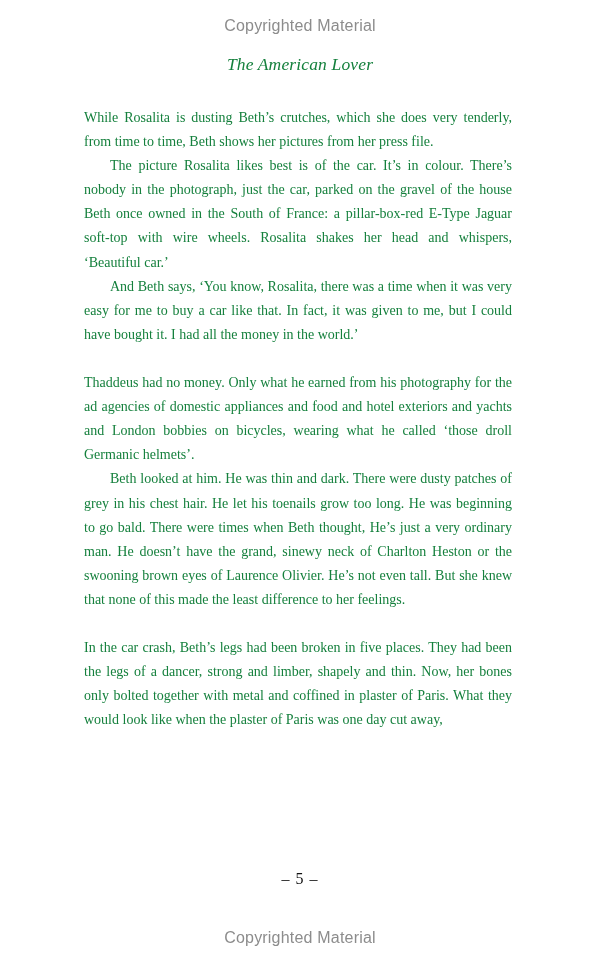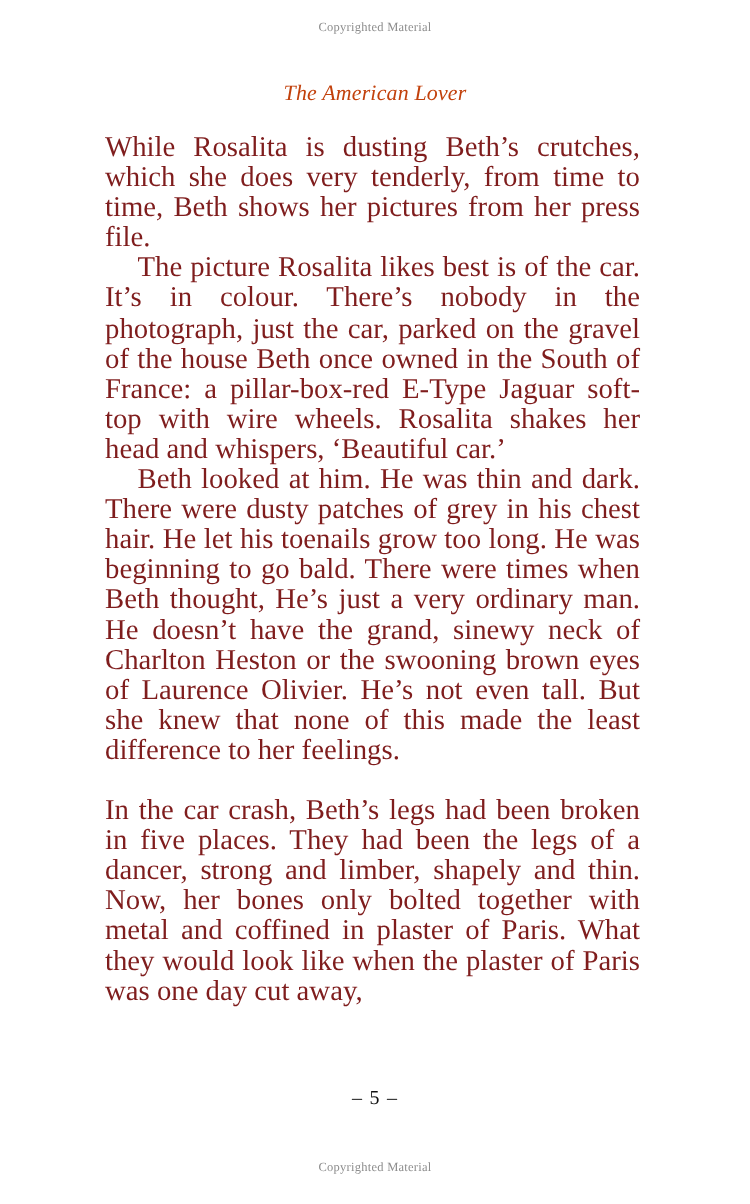--- a/index.html
+++ b/index.html
@@ -22,57 +22,57 @@
     position: relative;
     background: #ffffff;
   }
 
   
   .watermark {
     position: absolute;
     left: 0;
     width: 600px;
     text-align: center;
-    font-family: Liberation Serif, serif;
-    font-size: 10px;
+    font-family: Liberation Sans, sans-serif;
+    font-size: 16px;
     letter-spacing: 0.2px;
     color: #8c8c8c;
     user-select: none;
   }
   .watermark-top { top: 17px; }
   .watermark-bottom { top: 929px; }
 
   
   .story-title {
     position: absolute;
     left: 0;
-    top: 64px;
+    top: 54px;
     width: 600px;
     text-align: center;
     font-style: italic;
     font-size: 17.5px;
     letter-spacing: 0.15px;
-    color: #c2410c;
+    color: #15803d;
   }
 
   
   .text-column {
     position: absolute;
     left: 84px;
     top: 106px;
     width: 428px;
   }
 
   .para {
     margin: 0;
-    font-size: 23px;
+    font-size: 14px;
     line-height: 24.1px;
     text-align: justify;
     text-justify: inter-word;
-    color: #7f1d1d;
+    color: #15803d;
     hyphens: manual;
   }
   
   .para.indent {
     text-indent: 26px;
   }
   
   .para.section-start {
     margin-top: 24.1px;
     text-indent: 0;
@@ -95,20 +95,22 @@
 
 <div class="page">
 
   <div class="watermark watermark-top">Copyrighted Material</div>
 
   <div class="story-title">The American Lover</div>
 
   <div class="text-column">
     <p class="para">While Rosalita is dusting Beth’s crutches, which she does very tenderly, from time to time, Beth shows her pictures from her press file.</p>
     <p class="para indent">The picture Rosalita likes best is of the car. It’s in colour. There’s nobody in the photograph, just the car, parked on the gravel of the house Beth once owned in the South of France: a pillar-box-red E-Type Jaguar soft-top with wire wheels. Rosalita shakes her head and whispers, ‘Beautiful car.’</p>
+    <p class="para indent">And Beth says, ‘You know, Rosalita, there was a time when it was very easy for me to buy a car like that. In fact, it was given to me, but I could have bought it. I had all the money in the world.’</p>
+    <p class="para section-start">Thaddeus had no money. Only what he earned from his photog­raphy for the ad agencies of domestic appliances and food and hotel exteriors and yachts and London bobbies on bicycles, wearing what he called ‘those droll Germanic helmets’.</p>
     <p class="para indent">Beth looked at him. He was thin and dark. There were dusty patches of grey in his chest hair. He let his toenails grow too long. He was beginning to go bald. There were times when Beth thought, He’s just a very ordinary man. He doesn’t have the grand, sinewy neck of Charlton Heston or the swooning brown eyes of Laurence Olivier. He’s not even tall. But she knew that none of this made the least difference to her feelings.</p>
     <p class="para section-start">In the car crash, Beth’s legs had been broken in five places. They had been the legs of a dancer, strong and limber, shapely and thin. Now, her bones only bolted together with metal and coffined in plaster of Paris. What they would look like when the plaster of Paris was one day cut away,</p>
   </div>
 
   <div class="folio">– 5 –</div>
 
   <div class="watermark watermark-bottom">Copyrighted Material</div>
 
 </div>
 

